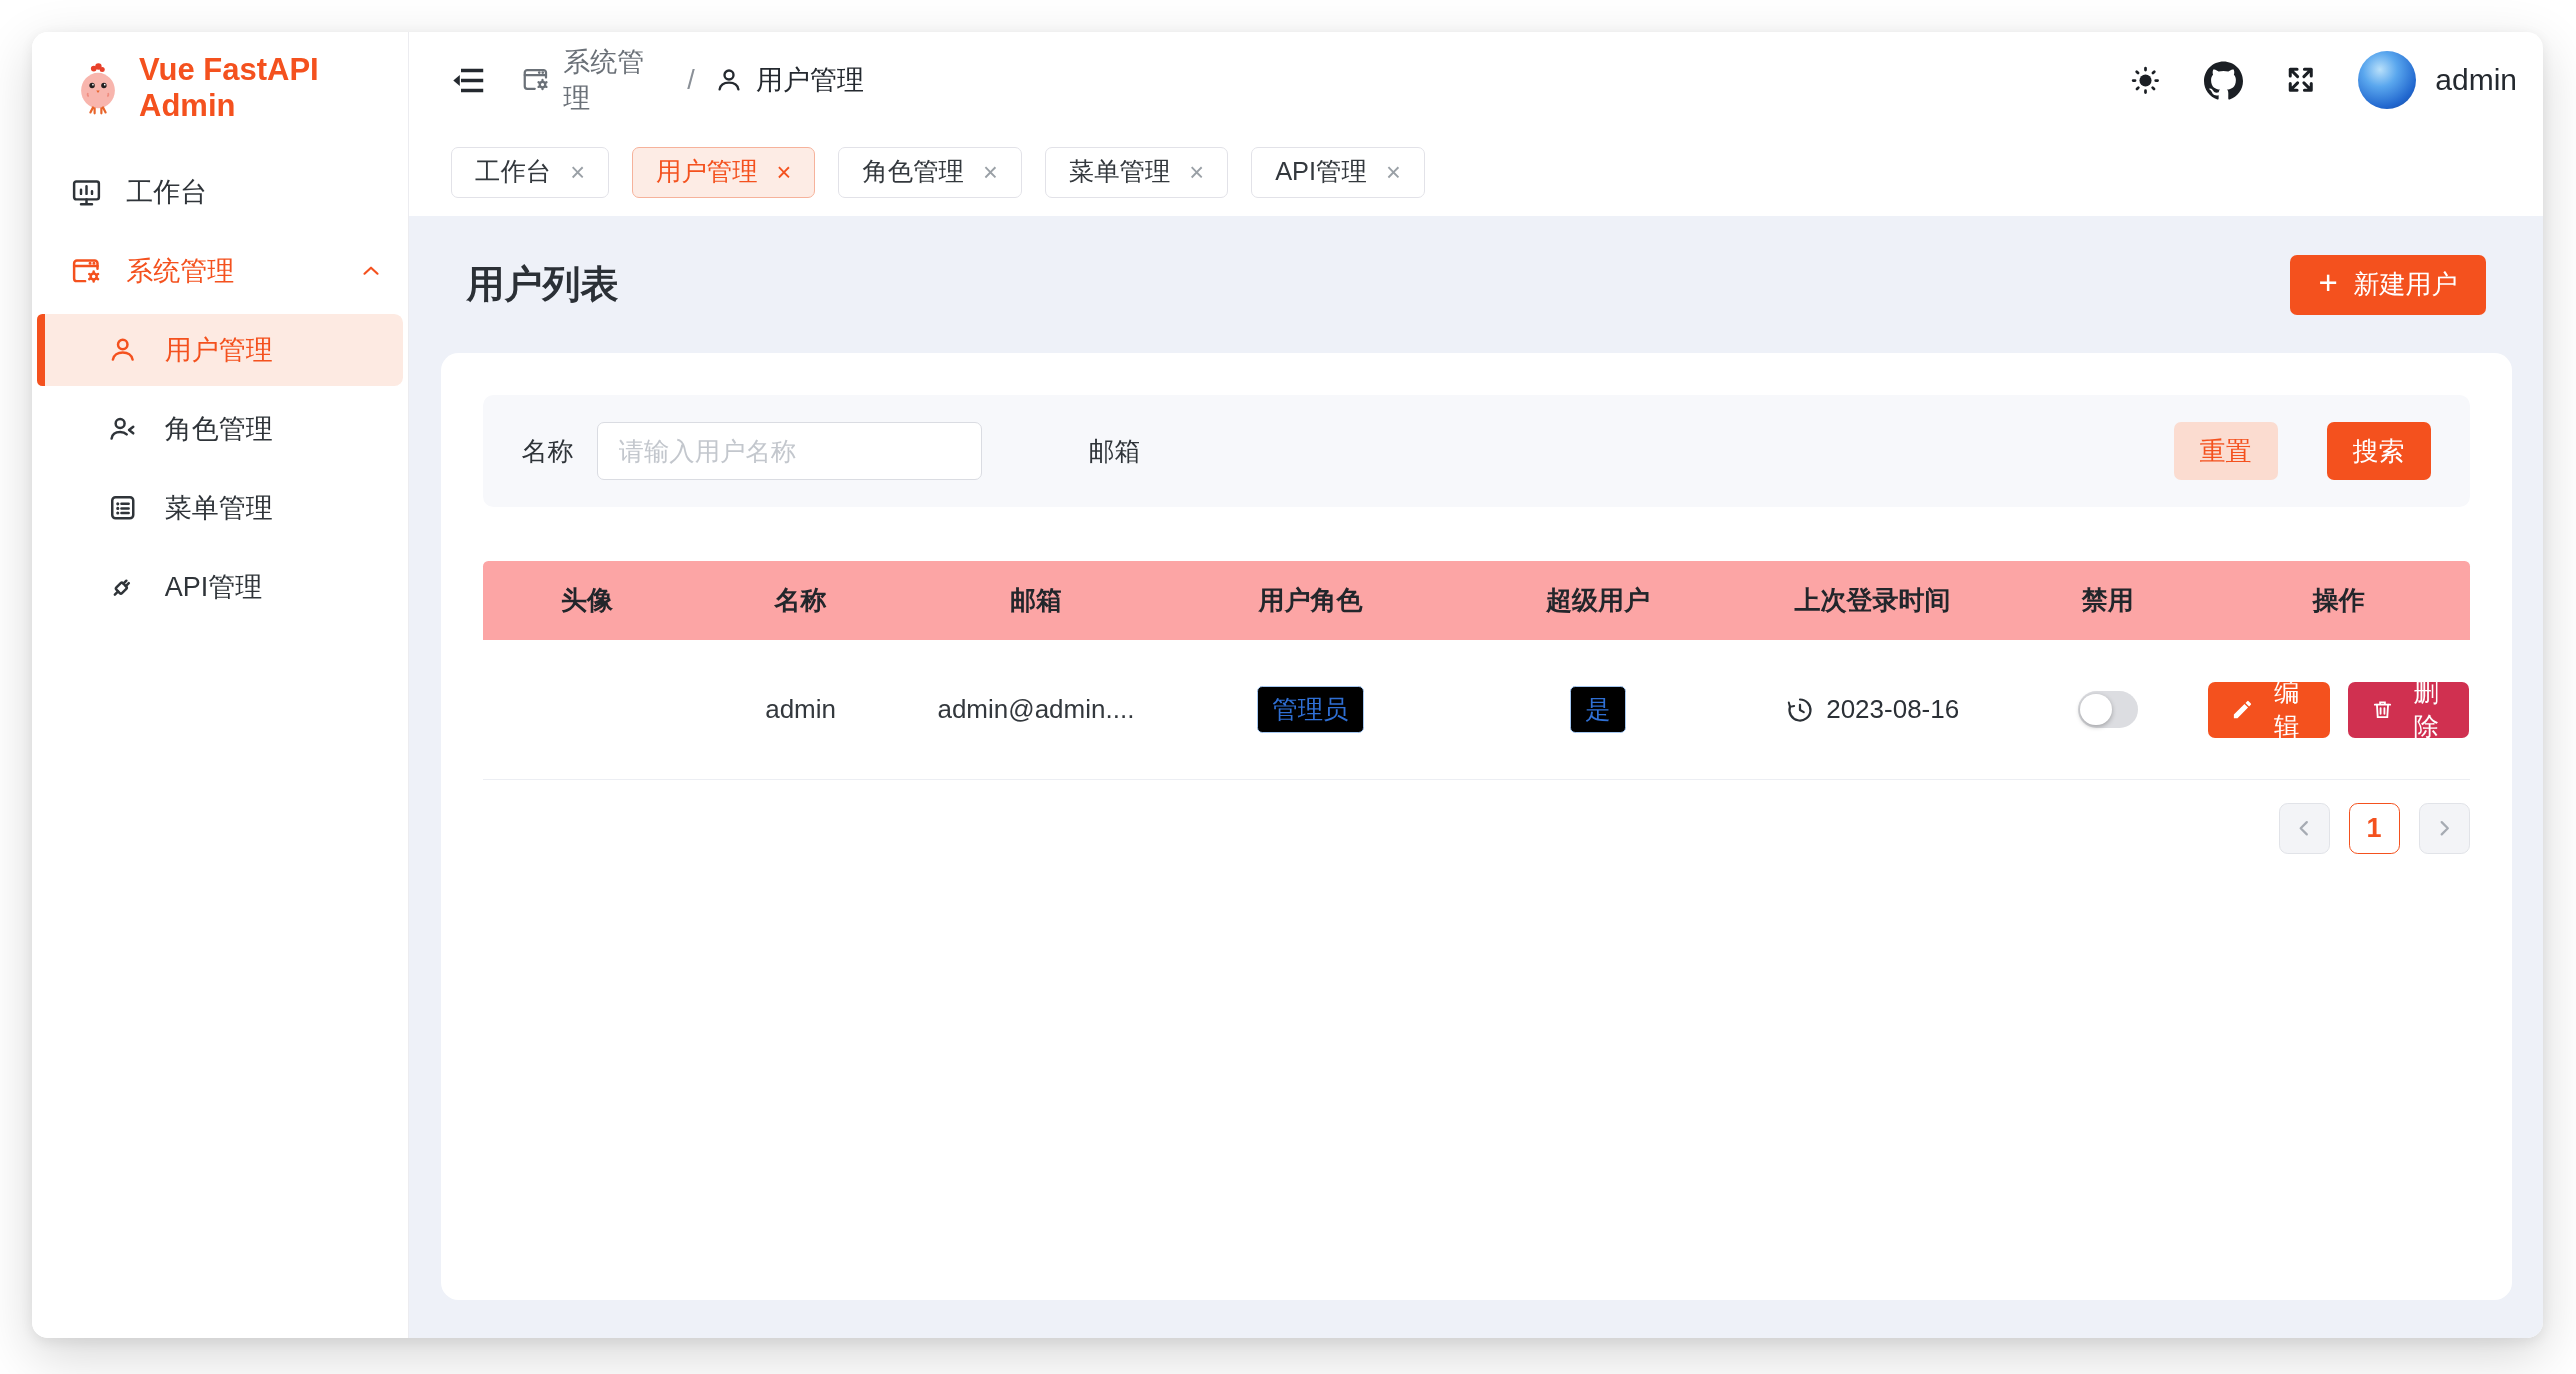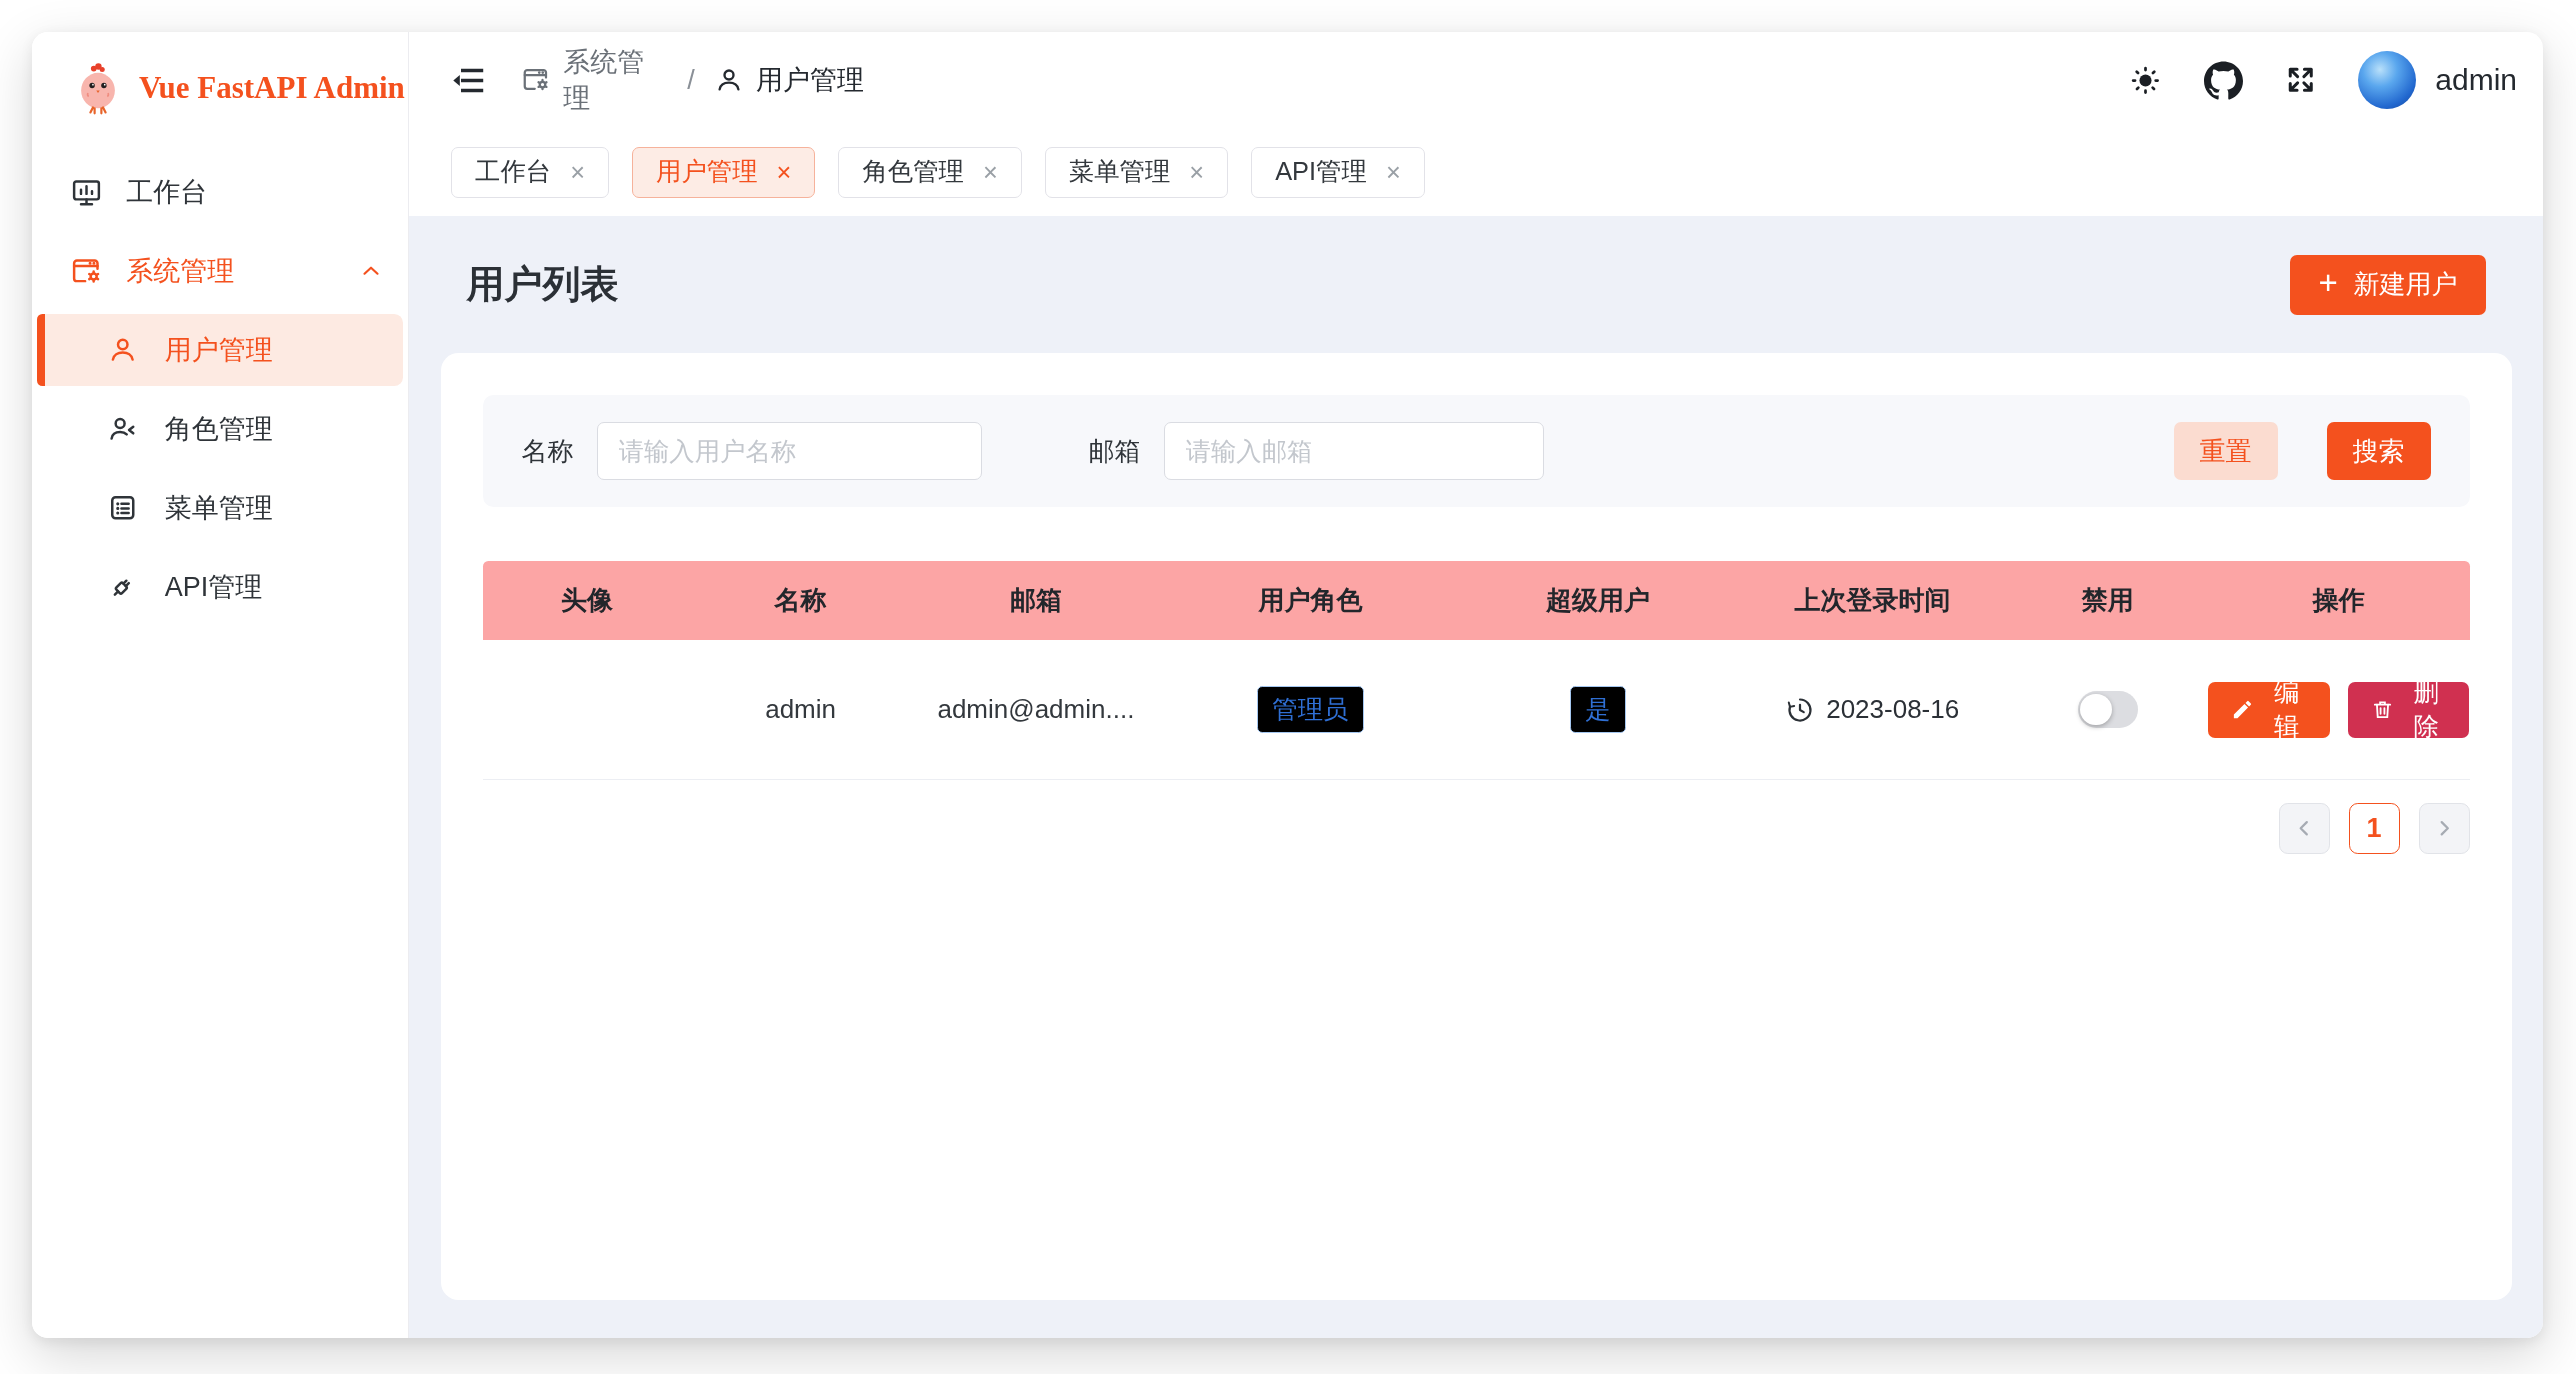--- a/index.html
+++ b/index.html
@@ -6,21 +6,21 @@
   html,body { width:2576px; height:1375px; background:#fff; font-family:"Liberation Sans", sans-serif; color:#333; overflow:hidden; }
   svg { display:block; }
 
   .frame { position:absolute; left:32px; top:32px; width:2511px; height:1306px; background:#fff;
            border-radius:15.8px; box-shadow:0 17.5px 53px rgba(0,0,0,.16), 0 3.5px 12.3px rgba(0,0,0,.07);
            display:flex; overflow:hidden; }
 
   
   .sidebar { flex:0 0 377px; width:377px; border-right:0.9px solid #ececf0; background:#fff; }
   .logo { height:112px; display:flex; align-items:center; gap:14px; padding-left:39px; }
-  .logo-title { font-size:31px; font-weight:700; color:#F4511E;font-family:Liberation Serif, serif; }
+  .logo-title { font-size:31px; font-weight:700; color:#F4511E; }
   .menu { padding:5.3px 5.3px; }
   .menu-item { height:72px; margin:7px 0; display:flex; align-items:center; padding:0 19px 0 33px;
                border-radius:8.8px; font-size:27px; color:#2f3439; cursor:pointer; position:relative; }
   .mi-icon { width:33px; height:33px; margin-right:23px; flex:0 0 33px; }
   .menu-item.red { color:#F4511E; }
   .chev { margin-left:auto; }
   .sub-item { padding-left:70px; }
   .sub-item .mi-icon { margin-right:24.5px; }
   .sub-item.active { background:#fdeae2; color:#F4511E; }
   .sub-item.active::before { content:""; position:absolute; left:0; top:0; bottom:0; width:7.9px;
@@ -282,21 +282,20 @@
           <span>新建用户</span>
         </button>
       </div>
 
       <div class="card">
 
         <div class="filter">
           <span class="f-label">名称</span>
           <input class="f-input" placeholder="请输入用户名称" style="">
           <span class="f-label second">邮箱</span>
-          <input class="f-input email" placeholder="请输入邮箱" style="">
           <button class="btn btn-reset">重置</button>
           <button class="btn btn-search">搜索</button>
         </div>
 
         <div class="table">
           <div class="thead">
             <span class="th c1">头像</span>
             <span class="th c2">名称</span>
             <span class="th c3">邮箱</span>
             <span class="th c4">用户角色</span>

